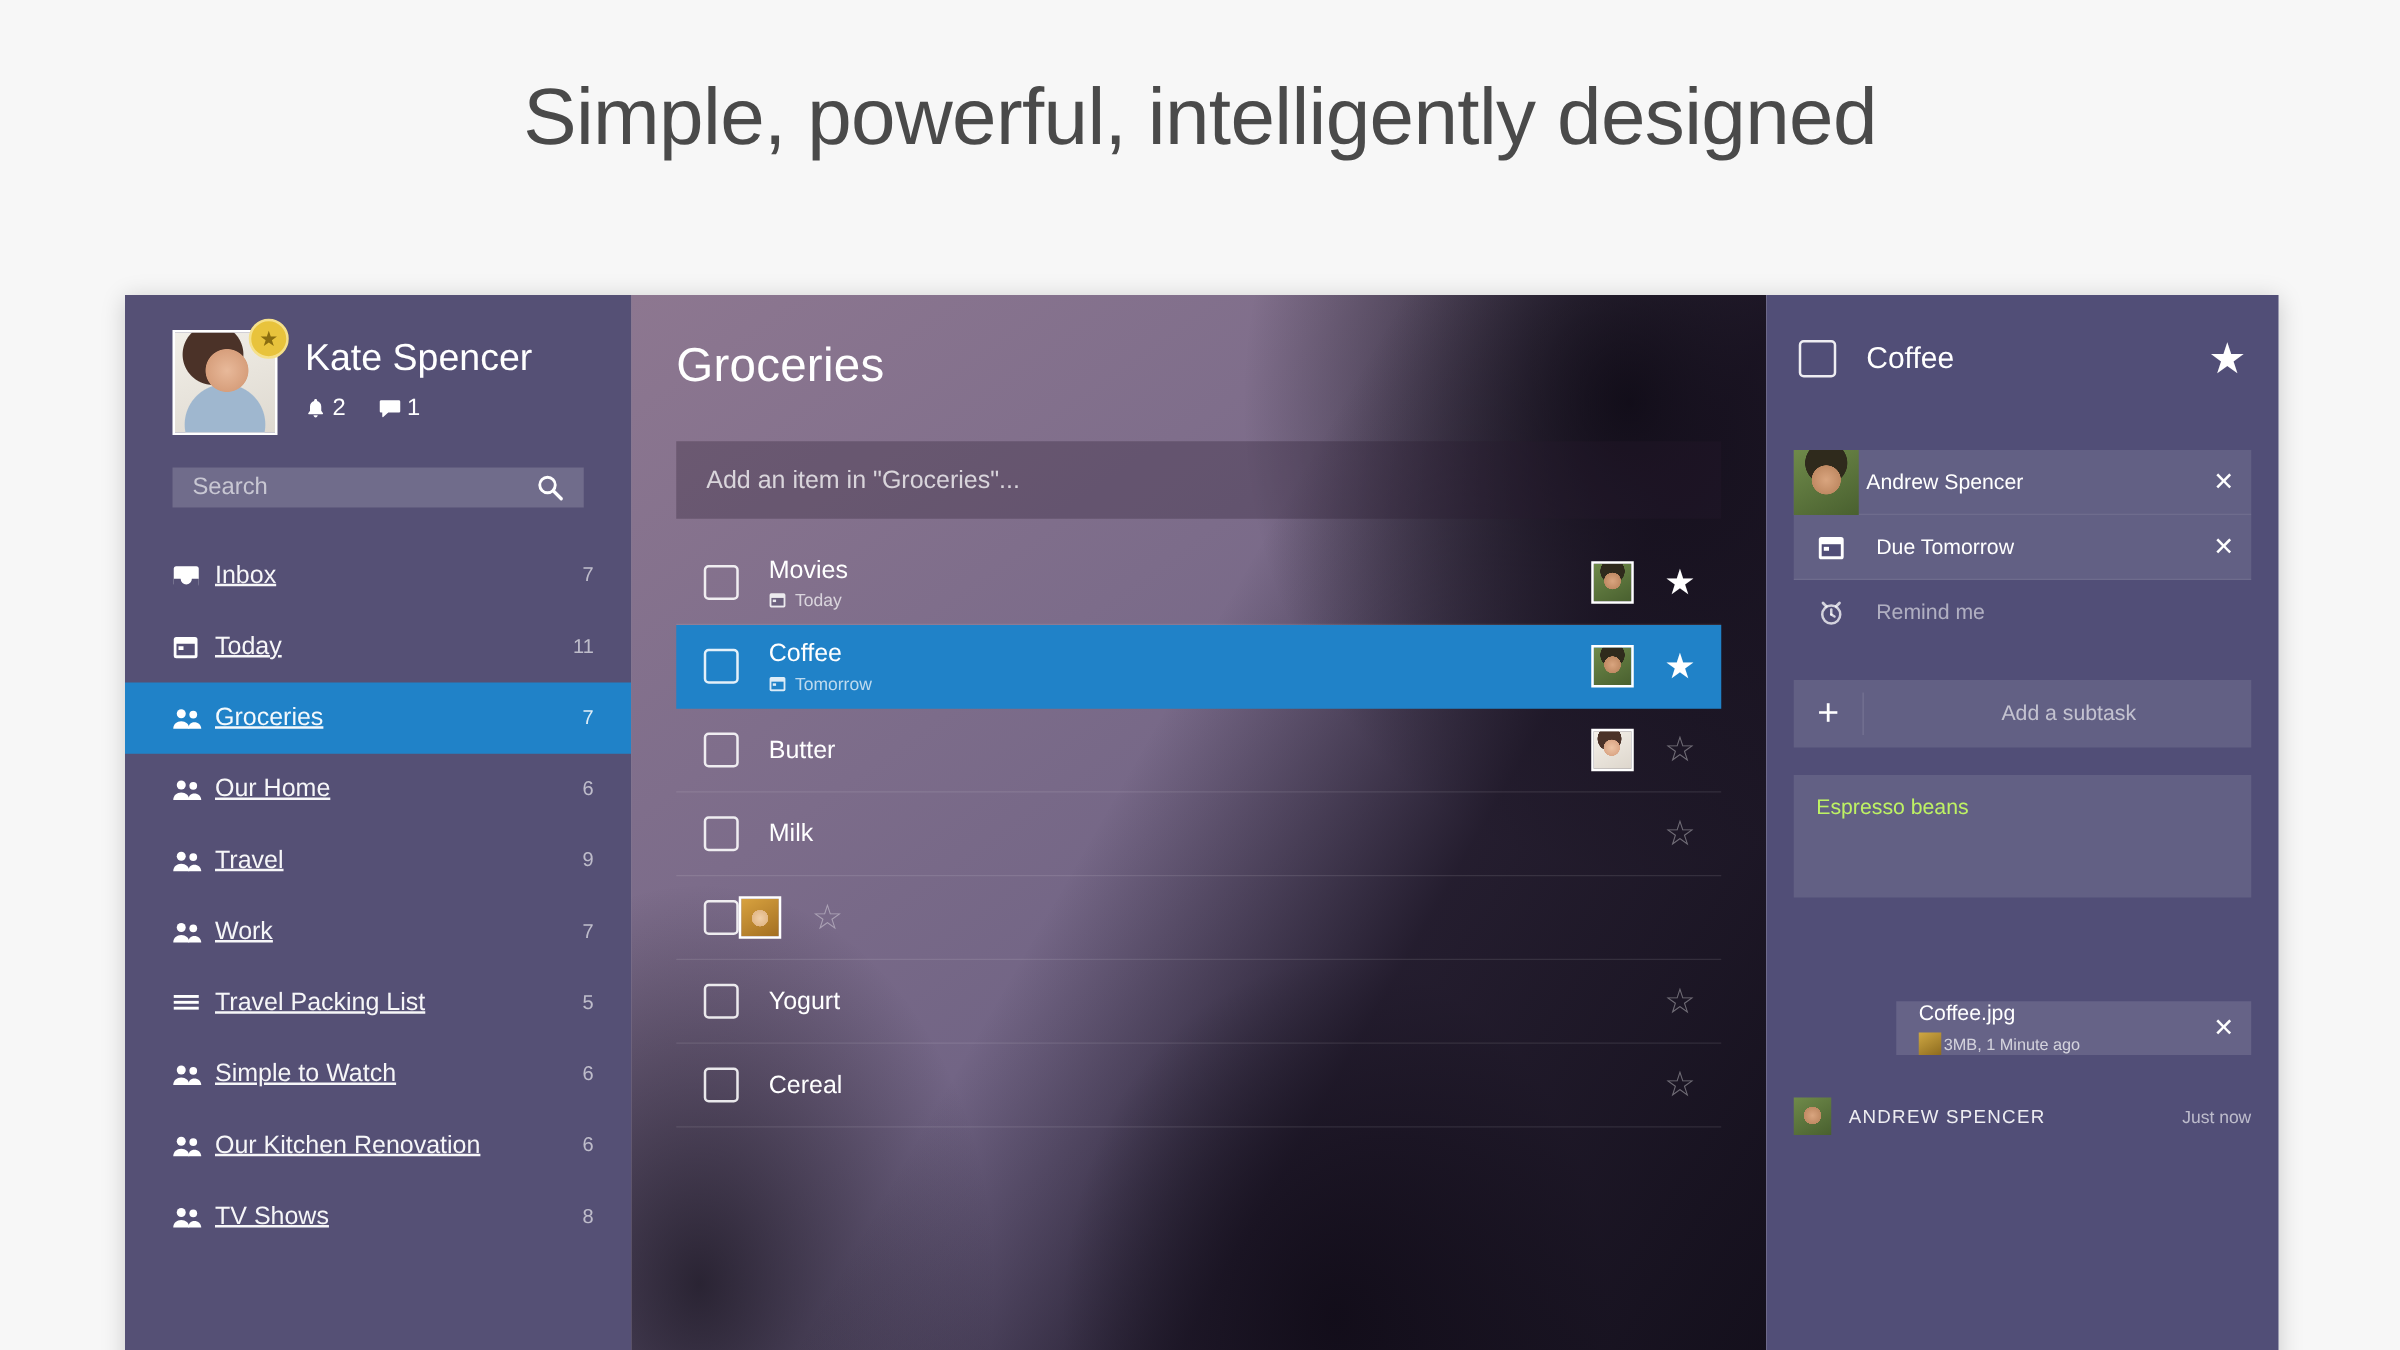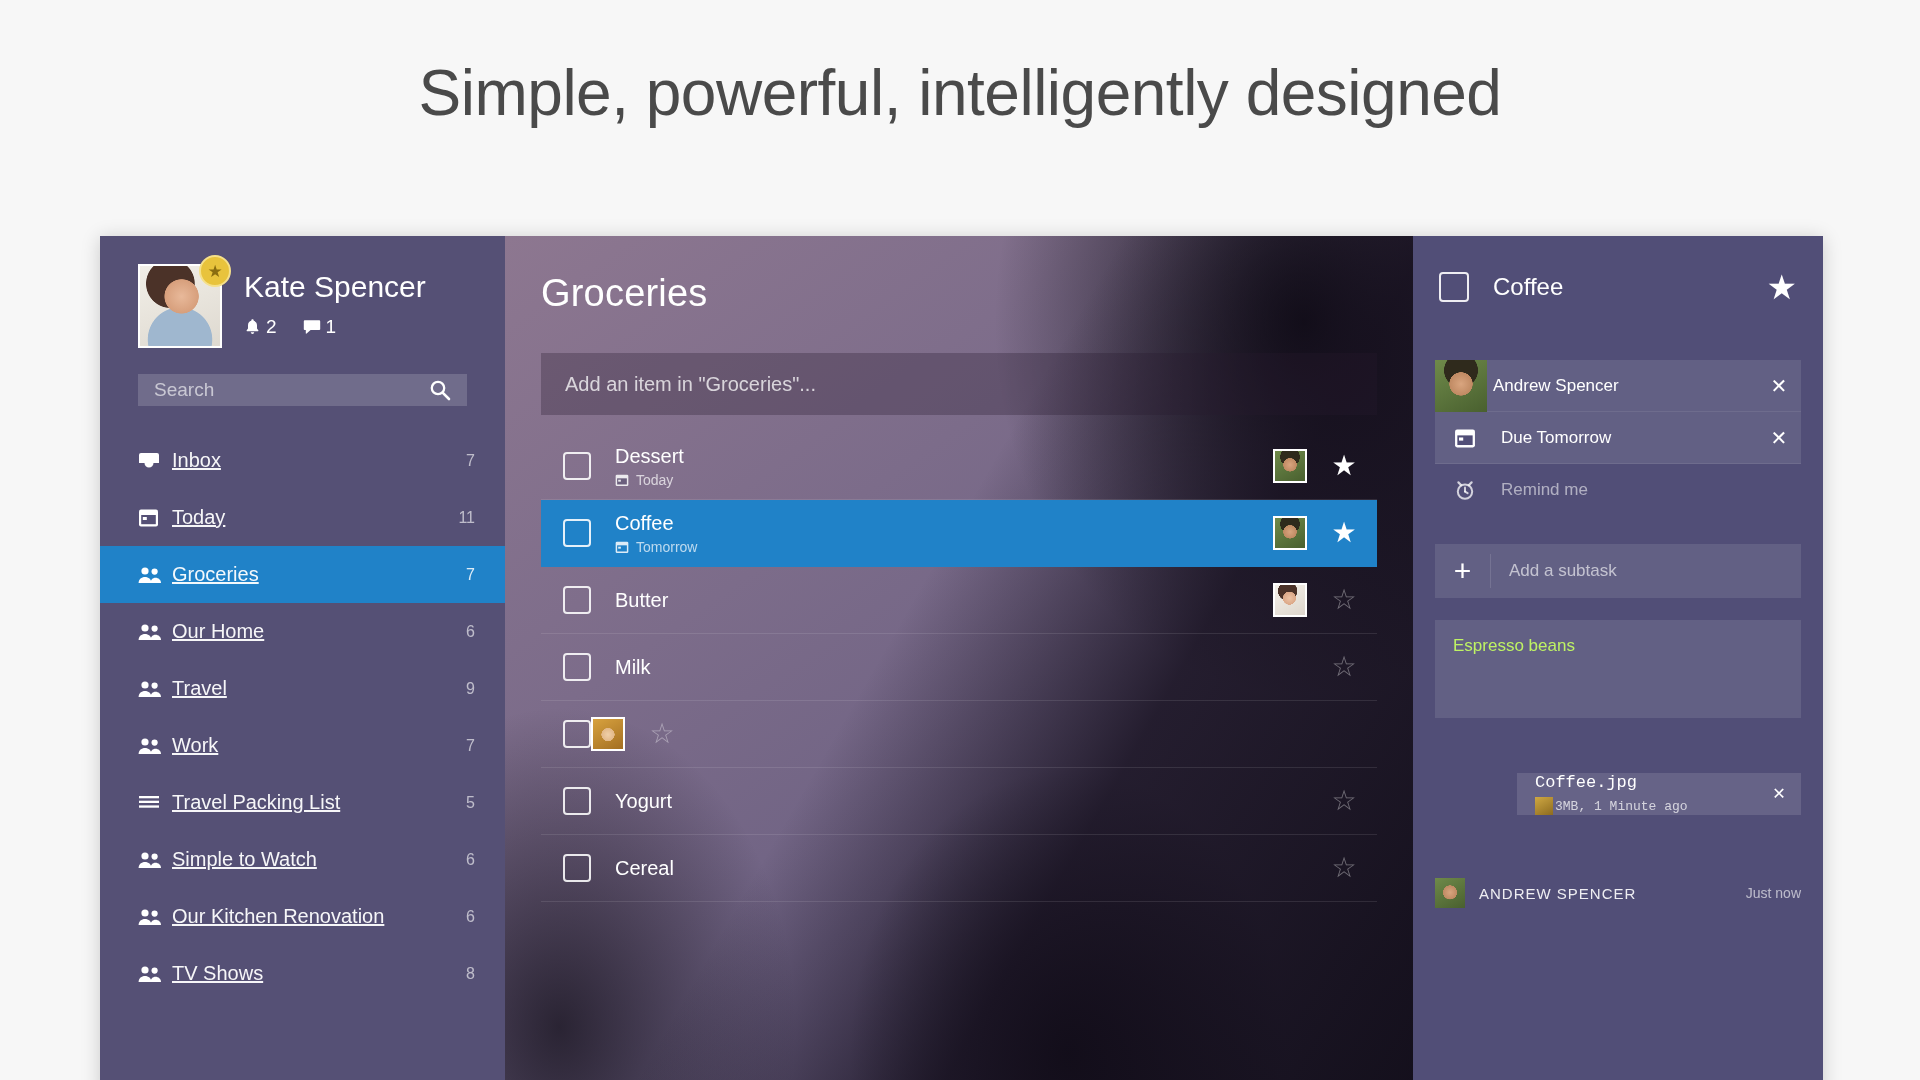--- a/index.html
+++ b/index.html
@@ -211,37 +211,36 @@
     background: rgba(255,255,255,.10);
   }
   .subtask-plus {
     width: 56px; flex: 0 0 56px;
     display: flex; align-items: center; justify-content: center;
     color: #fff; font-size: 30px; font-weight: 300;
     border-right: 1px solid rgba(255,255,255,.12);
   }
   .subtask-bar input {
     flex: 1; background: transparent; border: 0; outline: 0;
-    color: #fde047; font-size: 17px; font-family: inherit; padding-left: 18px;
+    color: #fde047; font-size: 17px; font-family: inherit; padding-left: 18px; text-align: center;
   }
   .subtask-bar input::placeholder { color: rgba(255,255,255,.62); }
 
   .note-box {
     margin: 22px 22px 0 22px;
     min-height: 98px;
     background: rgba(255,255,255,.10);
     padding: 16px 18px;
     color: #bef264; font-size: 17px;
   }
 
   .attach-row {
     margin: 26px 22px 0 22px;
-    display: flex; align-items: center;
+    display: flex; align-items: flex-end;
     height: 100px;
-    font-family: Liberation Mono, monospace;
   }
   .attach-thumb {
     width: 82px; flex: 0 0 82px;
     background:
       linear-gradient(180deg, rgba(255,255,255,.05), rgba(0,0,0,.12)),
       radial-gradient(circle at 50% 52%, #efe6d2 0%, #efe6d2 26%, rgba(0,0,0,0) 27%),
       linear-gradient(150deg, #5e7a3d 0%, #3f5628 48%, #7d6a4a 100%);
   }
   .attach-body {
     flex: 1; background: rgba(255,255,255,.12);
@@ -450,21 +449,21 @@
 
       <div class="add-item-bar">
         <input type="text" placeholder="Add an item in &quot;Groceries&quot;..." style="">
       </div>
 
       <div class="task-list">
 
         <div class="task-row">
           <div class="task-check"></div>
           <div class="task-body">
-            <div class="task-title">Dessert</div>
+            <div class="task-title">Movies</div>
             <div class="task-sub">
               <svg width="14" height="14" viewBox="0 0 21 21">
                   <rect x="1" y="2.5" width="19" height="17" rx="2" fill="#fff" opacity=".85"></rect>
                   <rect x="3.2" y="8" width="14.6" height="9.2" fill="#6b5f7d"></rect>
                   <rect x="4.8" y="10" width="4" height="3" fill="#fff" opacity=".85"></rect>
                 </svg>
               <span>Today</span>
             </div>
           </div>
           <div class="task-right">

